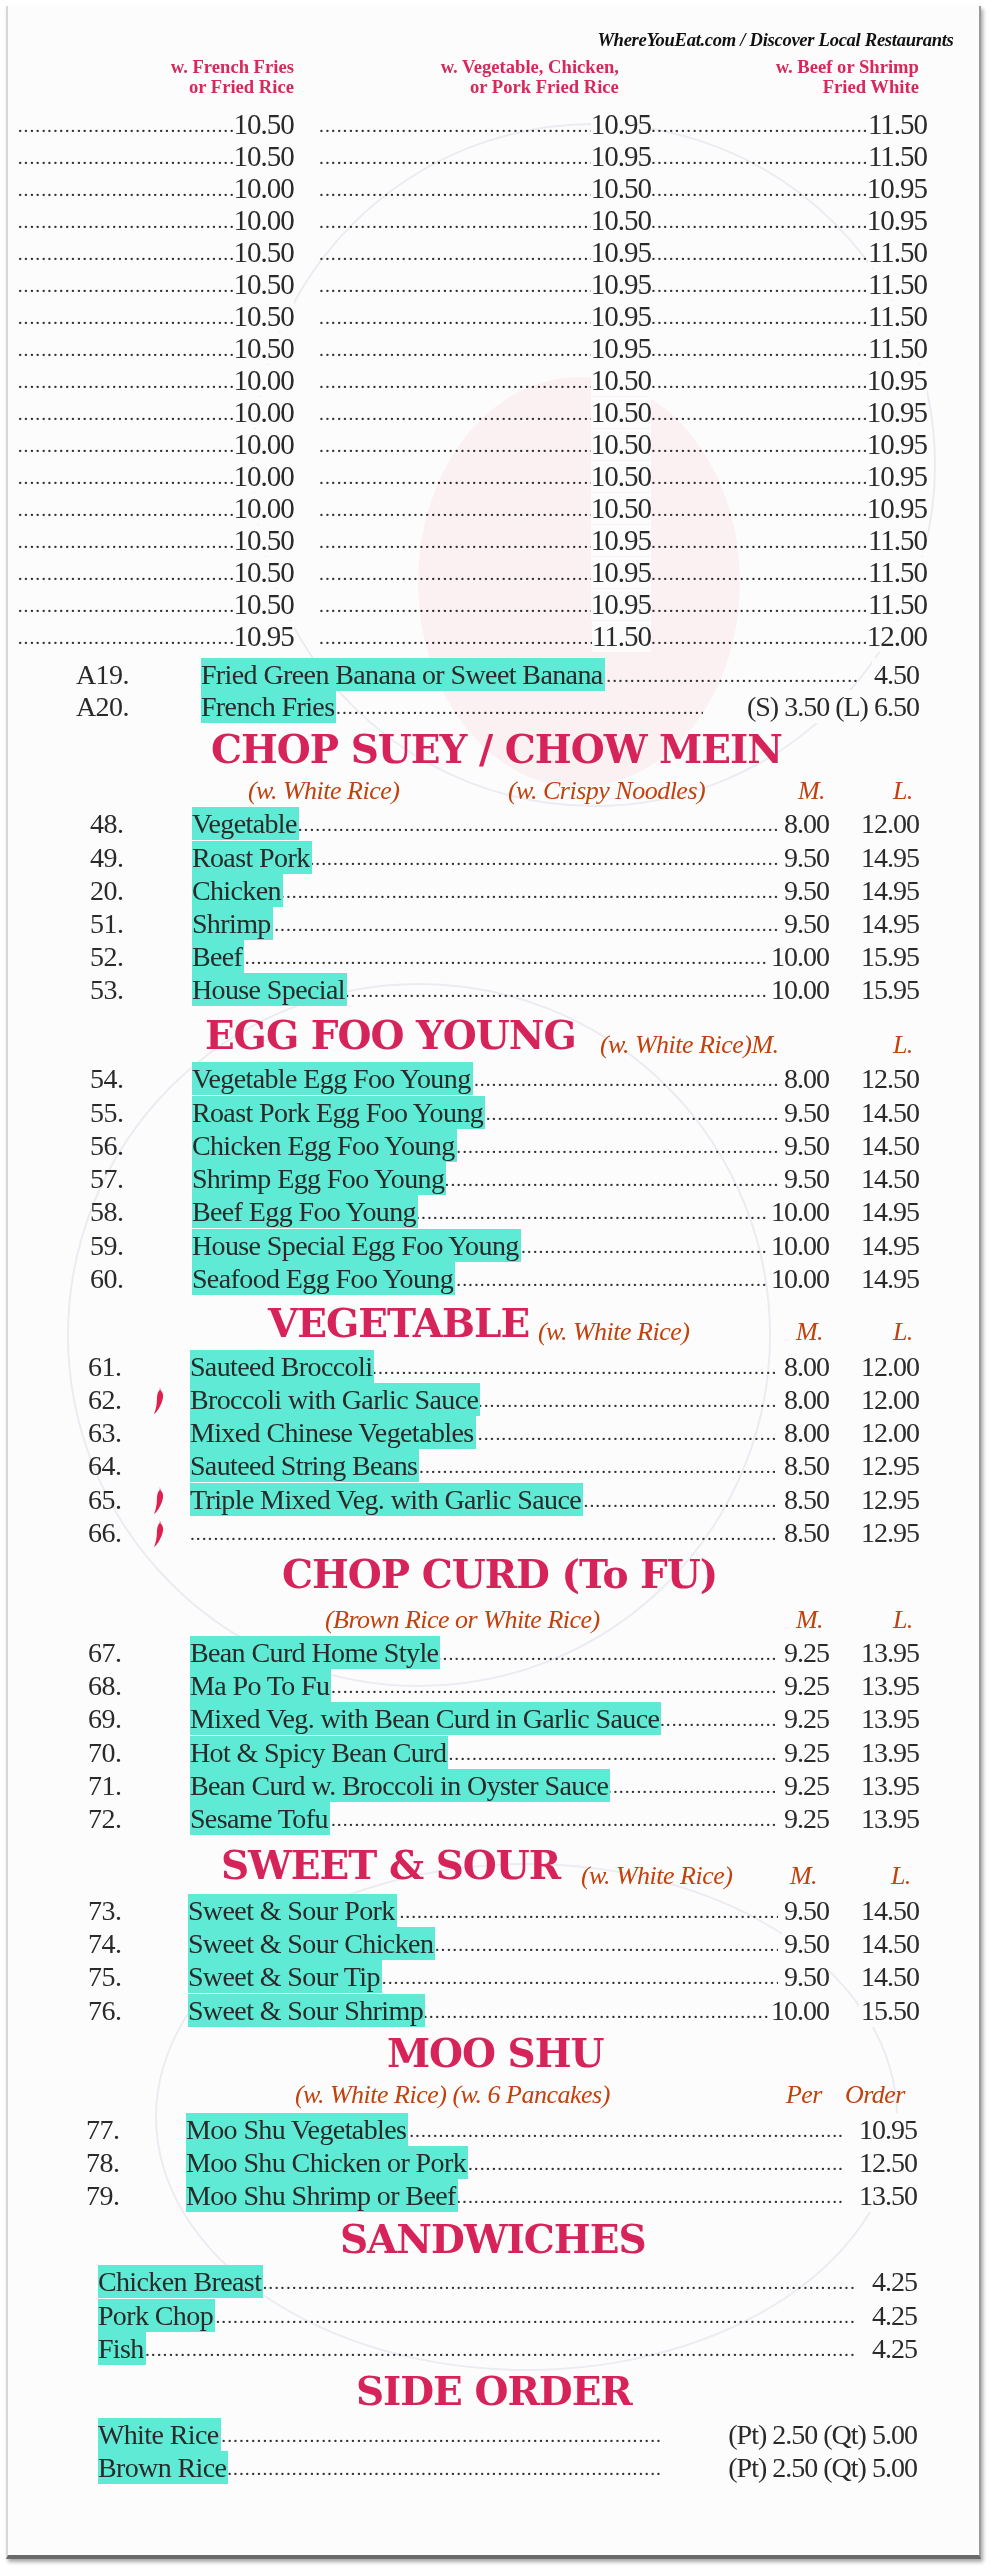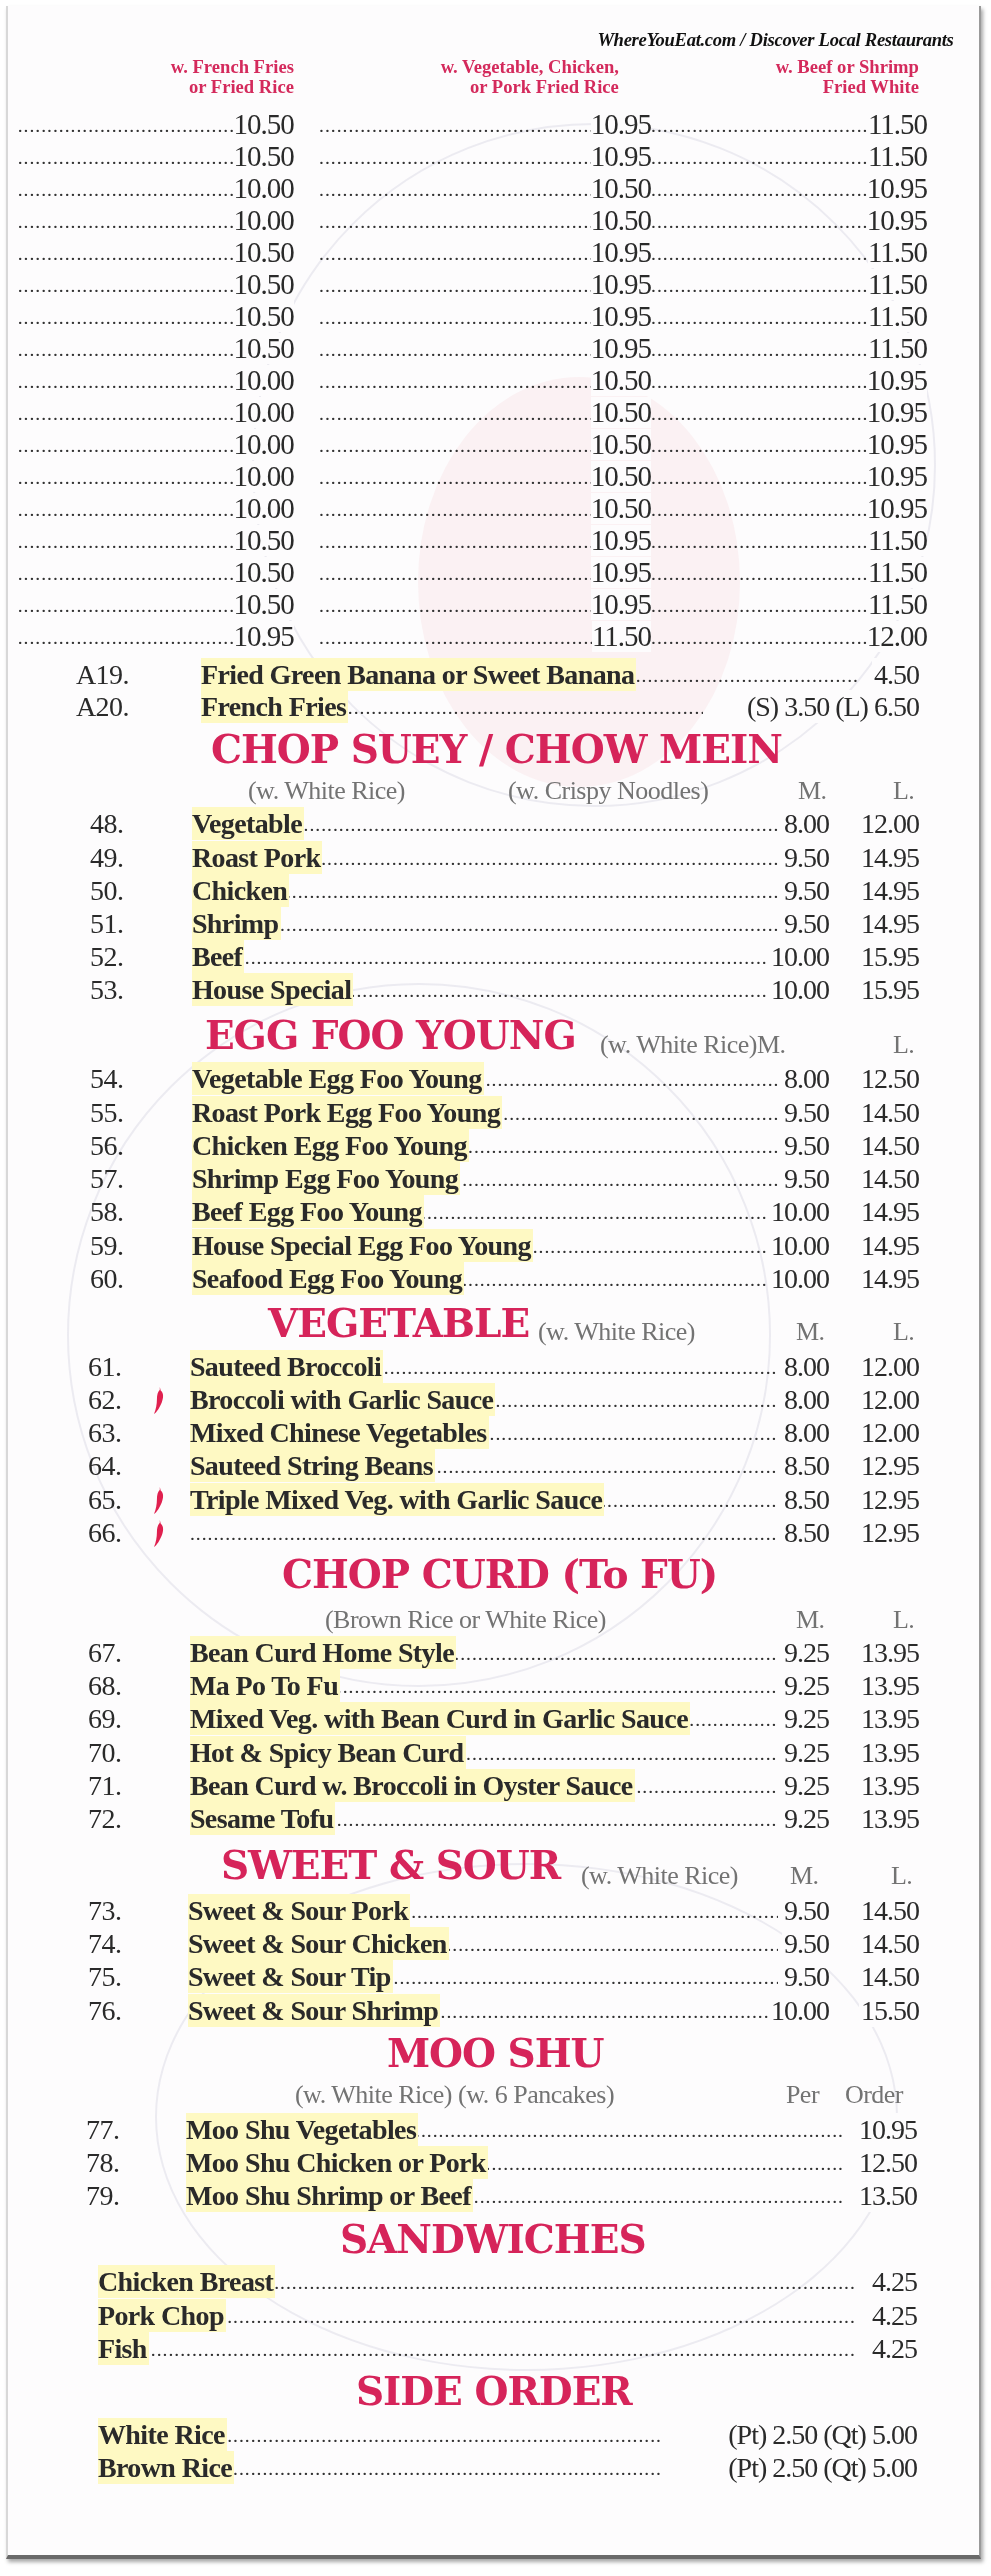--- a/index.html
+++ b/index.html
@@ -46,24 +46,24 @@
   .row .leader::before { content: "..................................................................................................................................................................................."; }
   .row .pm { position: absolute; text-align: right; letter-spacing: -1px; white-space: nowrap; }
   .row .pl { position: absolute; text-align: right; letter-spacing: -1px; white-space: nowrap; }
   .chili { position: absolute; width: 13.7px; height: 29px; }
   .heading {
     position: absolute; color: #d6245a; font-weight: bold;
     font-family: "DejaVu Serif", "Liberation Serif", serif;
     font-size: 39px; line-height: 45px; letter-spacing: -1px; white-space: nowrap;
   }
   .sub {
-    position: absolute; color: #737373; font-size: 26px; line-height: 29px; white-space: nowrap; letter-spacing: -0.5px;
+    position: absolute; color: #c2410c; font-size: 26px; line-height: 29px; white-space: nowrap; letter-spacing: -0.5px; font-style: italic;
   }
 </style>
-<style>.row .name{background:#fef9c3;z-index:2;padding-right:2px;font-weight:bold;} .row .pm,.row .pl{background:#fdfcfd;z-index:2;padding-left:2px;} .row .leader{z-index:1;} .pcell .val{background:#fdfcfd;}</style></head>
+<style>.row .name{background:#5eead4;z-index:2;padding-right:2px;} .row .pm,.row .pl{background:#fdfcfd;z-index:2;padding-left:2px;} .row .leader{z-index:1;} .pcell .val{background:#fdfcfd;}</style></head>
 <body>
 
 <div class="page">
 
   <div class="bg-circle" style="left:244px;top:117px;width:684px;height:684px;"></div>
   <div class="bg-blob" style="left:410px;top:371px;width:322px;height:410px;"></div>
   <div class="bg-circle" style="left:59px;top:977px;width:704px;height:704px;"></div>
   <div class="bg-circle" style="left:147px;top:1857px;width:743px;height:508px;"></div>
 
   <div class="watermark">WhereYouEat.com / Discover Local Restaurants</div>
@@ -348,21 +348,21 @@
         <span class="pl" style="right:66px;">12.00</span>
       </div>
       <div class="row" style="top:835px;">
         <span class="num" style="left:82px;">49.</span>
         <span class="name" style="left:184px;">Roast Pork</span>
         <span class="leader" style="left:184px;width:586px;"></span>
         <span class="pm" style="right:156px;">9.50</span>
         <span class="pl" style="right:66px;">14.95</span>
       </div>
       <div class="row" style="top:868px;">
-        <span class="num" style="left:82px;">50.</span>
+        <span class="num" style="left:82px;">20.</span>
         <span class="name" style="left:184px;">Chicken</span>
         <span class="leader" style="left:184px;width:586px;"></span>
         <span class="pm" style="right:156px;">9.50</span>
         <span class="pl" style="right:66px;">14.95</span>
       </div>
       <div class="row" style="top:901px;">
         <span class="num" style="left:82px;">51.</span>
         <span class="name" style="left:184px;">Shrimp</span>
         <span class="leader" style="left:184px;width:586px;"></span>
         <span class="pm" style="right:156px;">9.50</span>

